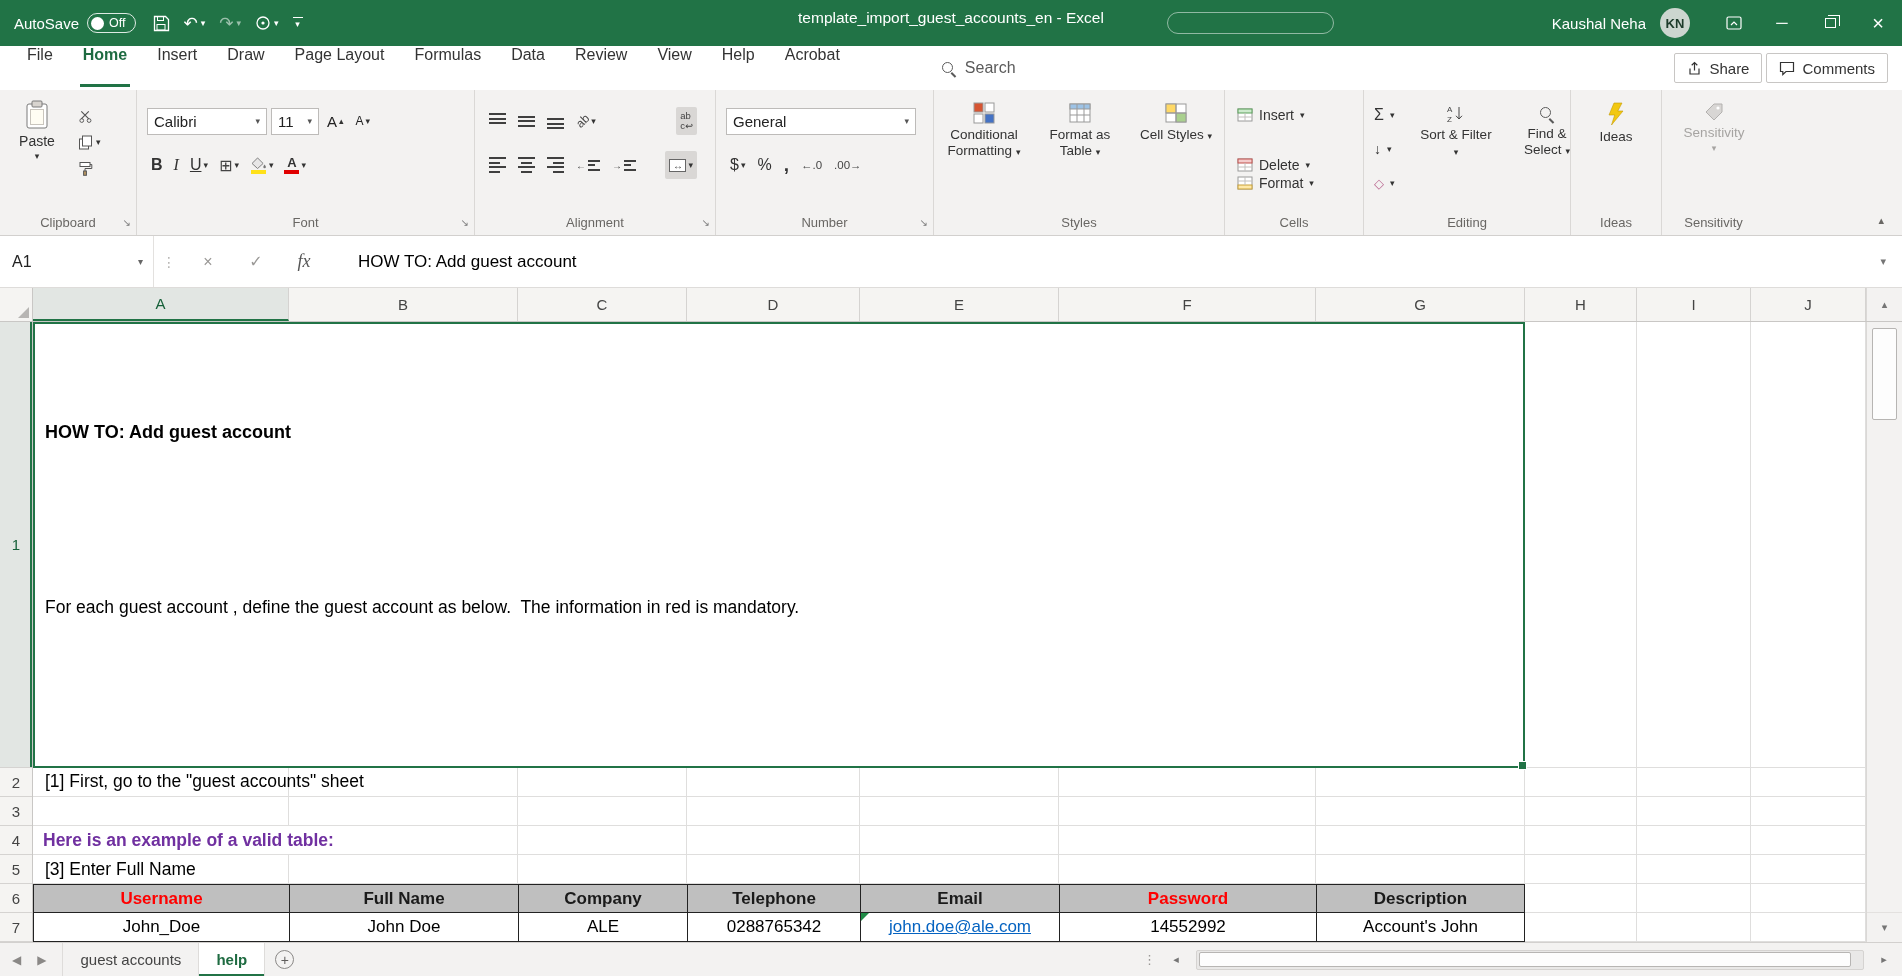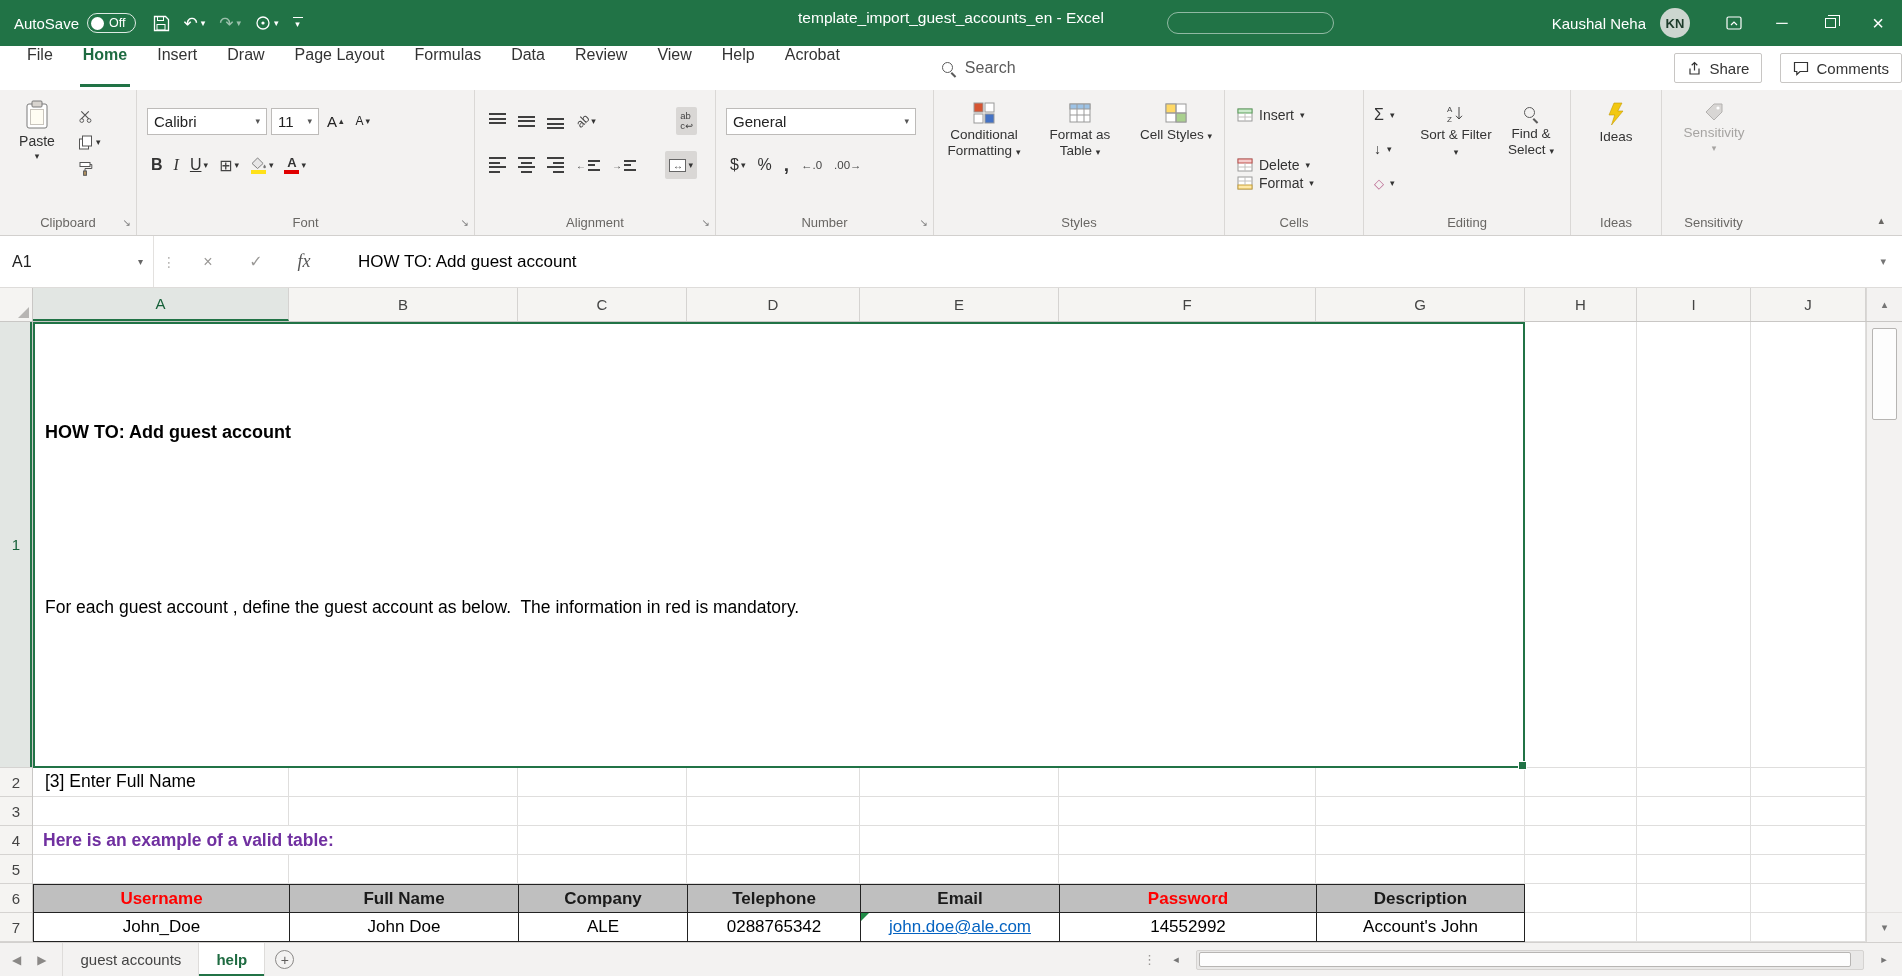--- a/index.html
+++ b/index.html
@@ -32,21 +32,21 @@
   
   .mrow{position:absolute;top:46px;left:0;right:0;height:44px;background:#fff;display:flex;align-items:center;font-size:16px;color:#333}
   .mtabs{display:flex;align-items:stretch;height:100%;padding-left:12px}
   .mtab{display:flex;padding:0 15px;position:relative}
   .mtab.active{color:#1e6b41;font-weight:700}
   .mtab.active::after{content:"";position:absolute;left:12px;right:12px;bottom:3px;height:3px;background:#217346}
   .msearch{display:flex;align-items:center;gap:9px;margin-left:86px;color:#5a5a5a}
   .mag{position:relative;width:15px;height:15px;flex:0 0 auto}
   .mag::before{content:"";position:absolute;left:1px;top:1px;width:9px;height:9px;border:1.6px solid #5a5a5a;border-radius:50%}
   .mag::after{content:"";position:absolute;left:11.5px;top:11.5px;width:5.5px;height:1.6px;background:#5a5a5a;transform:rotate(45deg);transform-origin:0 0}
-  .mright{margin-left:auto;display:flex;align-items:center;gap:18px;}
+  .mright{margin-left:auto;display:flex;align-items:center;gap:4px;padding-right:14px}
   .obtn{display:flex;align-items:center;gap:7px;border:1px solid #c8c6c4;background:#fff;height:30px;padding:0 12px;font-size:15px;color:#333;border-radius:2px}
 
   
   .ribbon{position:absolute;top:90px;left:0;right:0;height:146px;background:#f3f2f1;border-bottom:1px solid #d2d0ce;font-size:14px}
   .rg{position:absolute;top:0;bottom:0;border-right:1px solid #dad8d6}
   .glabel{position:absolute;bottom:5px;left:0;right:0;text-align:center;font-size:13px;color:#696764}
   .lnch{position:absolute;bottom:7px;right:5px;font-size:10px;color:#777;line-height:1}
   .row1{position:absolute;top:16px;height:30px;display:flex;align-items:center}
   .row2{position:absolute;top:60px;height:30px;display:flex;align-items:center}
   .ib{display:flex;align-items:center;justify-content:center;height:28px;padding:0 4px;gap:2px}
@@ -549,21 +549,21 @@
         <span class="cv">▾</span>
       </div>
       <div class="bigv" style="left:56px;top:14px;width:72px">
         <svg width="20" height="20" viewBox="0 0 20 20">
             <text x="1" y="8" font-size="8" fill="#444">A</text>
             <text x="1" y="18" font-size="8" fill="#444">Z</text>
             <path d="M13 3v12M13 15l-3-3.2M13 15l3-3.2" stroke="#444" fill="none"></path>
           </svg>
         <div class="lab2"><span>Sort &amp; Filter</span> <span class="cv">▾</span></div>
       </div>
-      <div class="bigv" style="left:132px;top:16px;width:70px">
+      <div class="bigv" style="left:148px;top:16px;width:70px">
         <span class="mag" style="width:17px;height:17px"></span>
         <div class="lab2"><span>Find &amp; Select</span> <span class="cv">▾</span></div>
       </div>
       <div class="glabel">Editing</div>
     </div>
 
     <div class="rg" style="left:1571px;width:91px">
       <div class="bigv" style="left:10px;top:12px;width:70px">
         <svg width="18" height="24" viewBox="0 0 18 24">
             <path d="M7 1h8l-4.2 8H16L4.5 23l3.2-10H2z" fill="#f2c811" stroke="#c49a06" stroke-width="0.6"></path>
@@ -638,20 +638,21 @@
 
     <div class="cellsarea">
 
       <div class="grow">
         <div class="merged">
           <div class="howto">
             <div class="hl-title">HOW TO: Add guest account</div>
             <div>&nbsp;</div>
             <div>For each guest account , define the guest account as below.  The information in red is mandatory.</div>
             <div>&nbsp;</div>
+            <div>[1] First, go to the "guest accounts" sheet</div>
             <div>[3] Enter Full Name</div>
             
             
             
             
             
             
           </div>
         </div>
         <div class="cell cH tall"></div>

